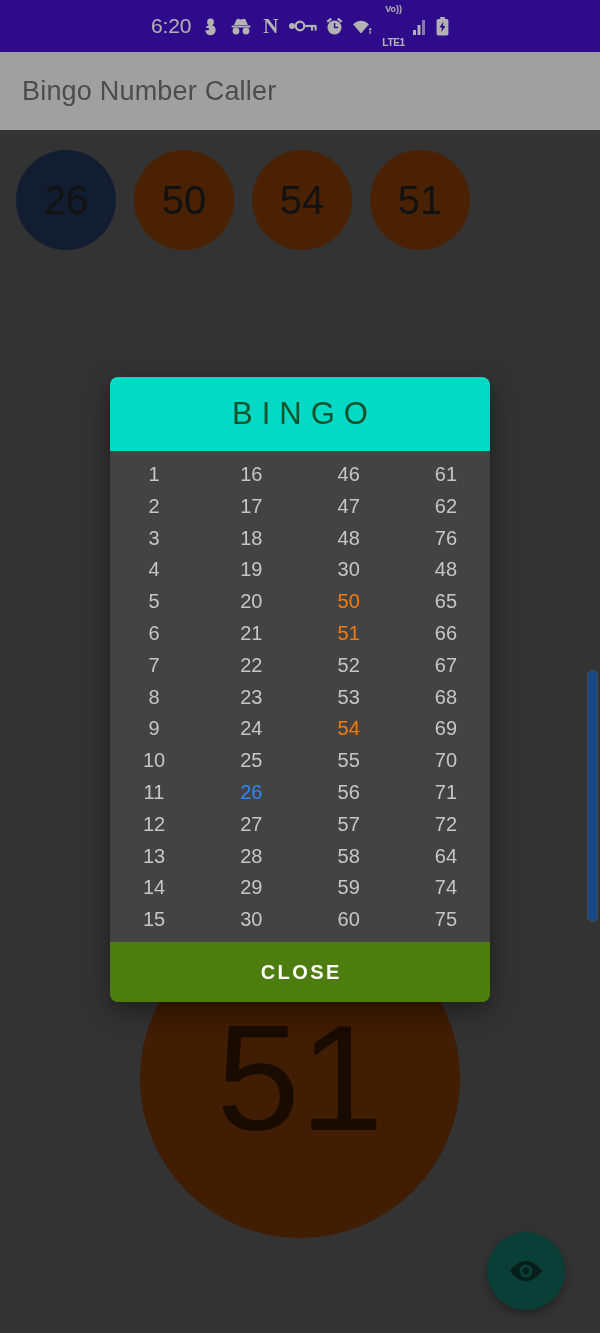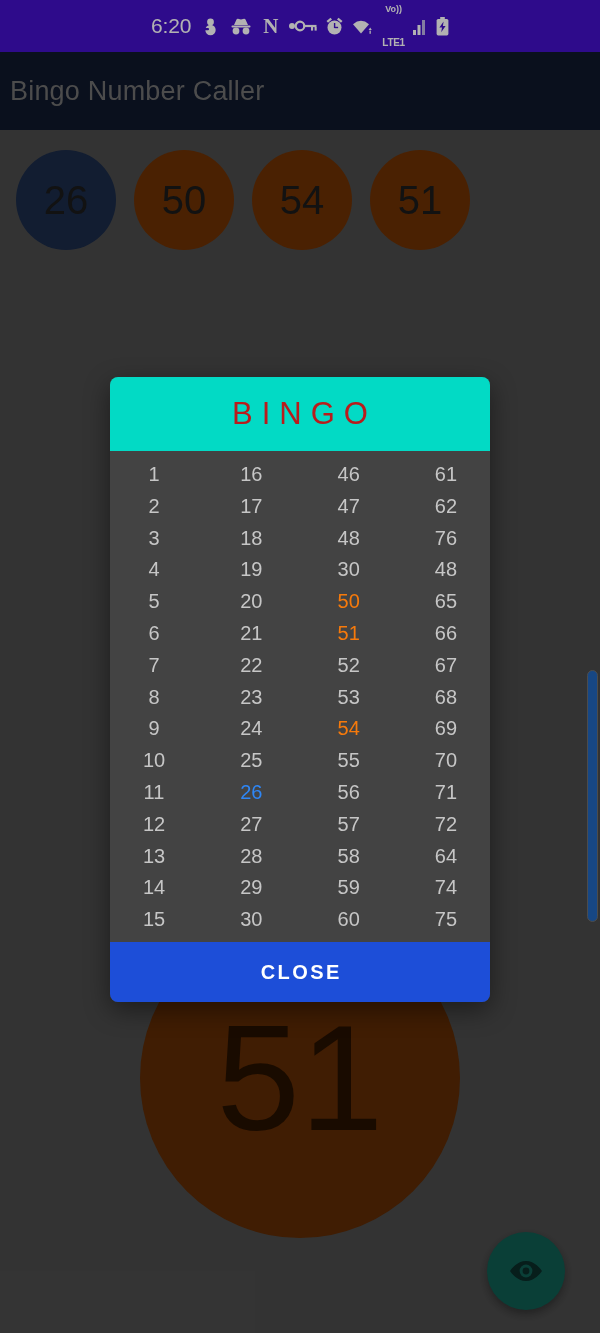--- a/index.html
+++ b/index.html
@@ -75,25 +75,25 @@
   }
   .volte .v1 { font-size: 9px; }
   .volte .v2 { font-size: 10px; letter-spacing: -0.3px; }
 
   
   .appbar {
     position: absolute;
     top: 52px; left: 0;
     width: 600px;
     height: 78px;
-    background: #0f172a;
+    background: #e5e5e5;
     display: flex;
     align-items: center;
     box-sizing: border-box;
-    padding-left: 10px;
+    padding-left: 22px;
   }
   .appbar-title {
     font-size: 27px;
     color: #6e6e6e;
     letter-spacing: 0.2px;
   }
 
   
   .content {
     position: absolute;
@@ -194,21 +194,21 @@
     display: flex;
     flex-direction: column;
   }
   .dlg-header {
     height: 74px;
     flex: 0 0 74px;
     background: #02DAC5;
     display: flex;
     align-items: center;
     justify-content: center;
-    color: #b91c1c;
+    color: #14532d;
     font-size: 31px;
     letter-spacing: 9px;
     text-indent: 9px;
   }
   .dlg-grid {
     flex: 1 1 auto;
     padding: 8px 20px 6px 20px;
     box-sizing: border-box;
     display: flex;
     justify-content: space-between;
@@ -223,21 +223,21 @@
     font-size: 20px;
     color: #c6c6c6;
     line-height: 31.8px;
     height: 31.8px;
   }
   .gnum.called { color: #F77A0B; }
   .gnum.current { color: #2E86F5; }
   .dlg-footer {
     flex: 0 0 62px;
     height: 62px;
-    background: #1d4ed8;
+    background: #4d7c0f;
     display: flex;
     align-items: center;
     justify-content: center;
     color: #ffffff;
     font-size: 20px;
     font-weight: bold;
     letter-spacing: 2.4px;
     text-indent: 2.4px;
   }
 </style>

